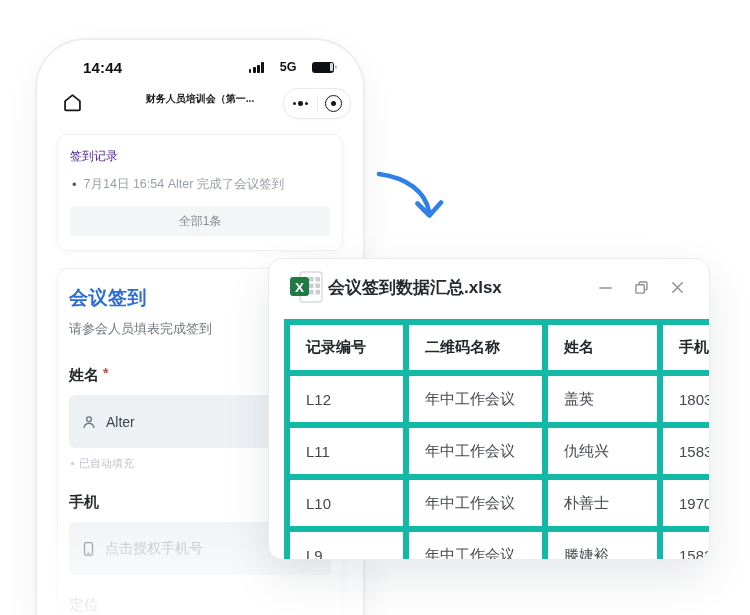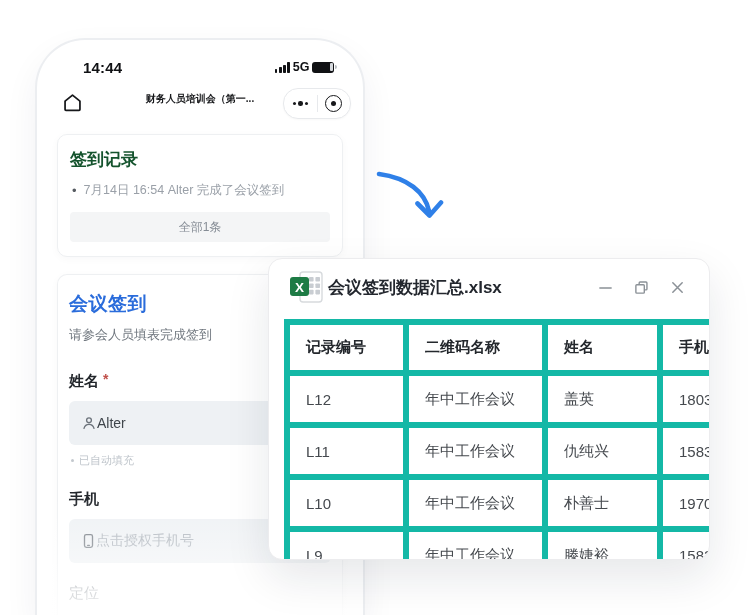--- a/index.html
+++ b/index.html
@@ -6,21 +6,21 @@
   .stage{position:relative;width:750px;height:615px;background:#ffffff;overflow:hidden;
          font-family:"Liberation Sans","DejaVu Sans",sans-serif;}
 
   
   .phone{position:absolute;left:35px;top:38px;width:326px;height:577px;background:#fff;
          border:2px solid #eceef1;border-bottom:none;border-radius:50px 50px 0 0;
          box-shadow:0 14px 34px rgba(30,40,60,.06);overflow:hidden;z-index:1;}
   .statusbar{margin-top:16px;height:22px;display:flex;align-items:center;
              padding:0 26px 0 46px;}
   .sb-time{font-size:15px;font-weight:700;color:#101114;letter-spacing:.2px;}
-  .sb-right{margin-left:auto;display:flex;align-items:center;gap:3px;}
+  .sb-right{margin-left:auto;display:flex;align-items:center;gap:16px;}
   .sig{display:flex;align-items:flex-end;gap:1.5px;height:11px;}
   .sig i{display:block;width:2.6px;background:#101114;border-radius:.8px;}
   .sig i:nth-child(1){height:4px}.sig i:nth-child(2){height:6px}
   .sig i:nth-child(3){height:8px}.sig i:nth-child(4){height:10.5px}
   .sb-5g{font-size:12.5px;font-weight:600;color:#101114;}
   .battery{display:flex;align-items:center;}
   .batt-body{width:22px;height:11px;border-radius:3px;background:#101114;position:relative;overflow:hidden;}
   .batt-body i{position:absolute;right:1.5px;top:1.5px;bottom:1.5px;width:3px;background:#d6d9dd;border-radius:1px;}
   .batt-cap{width:1.6px;height:4px;background:#b9bdc2;border-radius:0 2px 2px 0;margin-left:1px;}
 
@@ -37,35 +37,35 @@
   .dots{display:flex;align-items:center;gap:2.5px;}
   .dots i{display:block;border-radius:50%;background:#17181b;}
   .dots i:nth-child(1),.dots i:nth-child(3){width:3px;height:3px;}
   .dots i:nth-child(2){width:4.5px;height:4.5px;}
   .target{width:15px;height:15px;border:1.6px solid #17181b;border-radius:50%;
           display:flex;align-items:center;justify-content:center;}
   .target i{width:5px;height:5px;border-radius:50%;background:#17181b;}
 
   .card{margin:0 20px;border:1px solid #eef0f2;border-radius:10px;background:#fff;}
   .card1{margin-top:14px;padding:13px 12px 14px;box-shadow:0 2px 8px rgba(30,40,60,.03);}
-  .rec-title{font-size:17px;font-weight:700;color:#14532d;}
+  .rec-title{font-size:12px;font-weight:400;color:#4c1d95;}
   .rec-entry{margin-top:11px;display:flex;align-items:center;gap:7px;
              font-size:12.5px;color:#9aa0a8;padding-left:2px;white-space:nowrap;}
   .rec-bullet{color:#565b61;font-size:13px;line-height:1;}
   .rec-all{margin-top:13px;height:30px;background:#f4f5f6;border-radius:4px;display:flex;
            align-items:center;justify-content:center;font-size:12px;color:#858c95;cursor:default;}
 
   .card2{margin-top:17px;border-radius:10px 10px 0 0;border-bottom:none;height:400px;
          padding:16px 11px 0;box-shadow:0 2px 8px rgba(30,40,60,.03);}
   .form-title{font-size:19px;font-weight:700;color:#2a6cdb;letter-spacing:.5px;}
   .form-sub{margin-top:9px;font-size:13px;color:#70777f;}
   .f-label{margin-top:28px;font-size:15px;font-weight:700;color:#23272c;display:flex;gap:4px;align-items:flex-start;}
   .req{color:#c0504a;font-size:14px;line-height:1.1;}
-  .f-input{margin-top:10px;height:44px;background:#eef1f4;border-radius:6px;display:flex;
-           align-items:center;gap:0;padding:0 12px;}
+  .f-input{margin-top:10px;height:53px;background:#eef1f4;border-radius:6px;display:flex;
+           align-items:center;gap:9px;padding:0 12px;}
   .f-input .val{font-size:14px;color:#3f454b;}
   .f-input .ph{font-size:14px;color:#a9b0b8;}
   .autofill{margin-top:8px;display:flex;align-items:center;gap:5px;font-size:11px;color:#bfc5cb;padding-left:2px;}
   .autofill i{width:3px;height:3px;border-radius:50%;background:#c3c8ce;}
   .f-label.dim{color:#767d85;font-weight:400;font-size:15px;margin-top:21px;}
   .phone-fade{position:absolute;left:0;right:0;bottom:0;height:120px;pointer-events:none;
               background:linear-gradient(to bottom,rgba(255,255,255,0),rgba(255,255,255,.9));}
 
   
   .arrow-wrap{position:absolute;left:372px;top:158px;z-index:2;}

